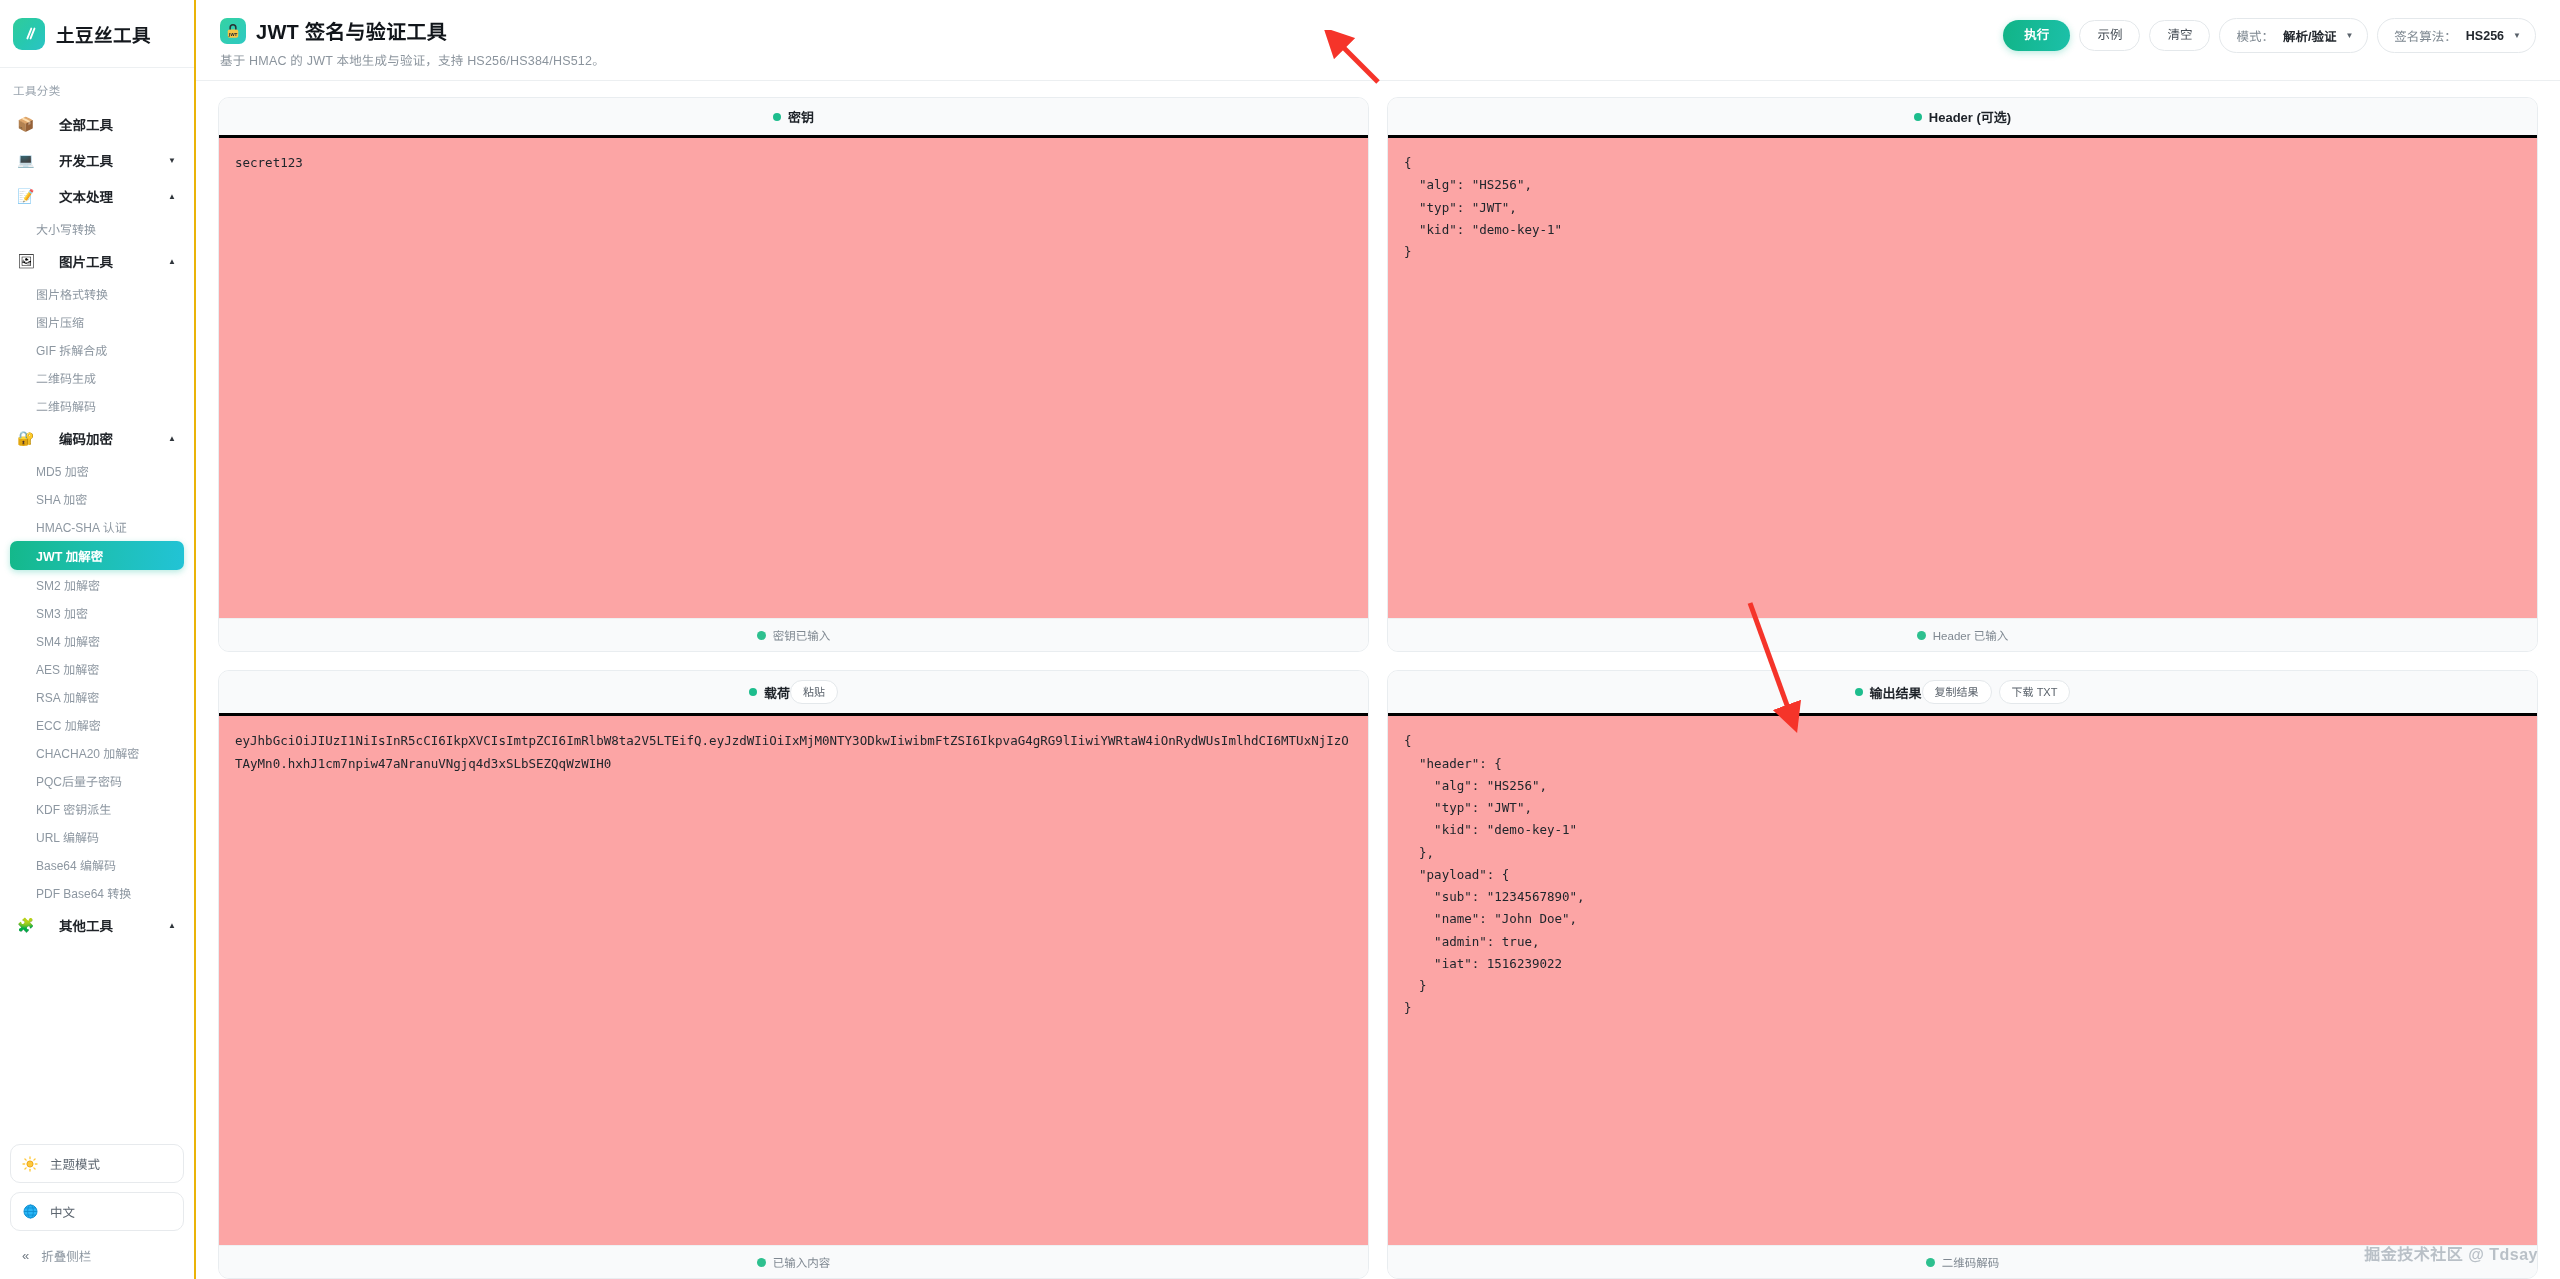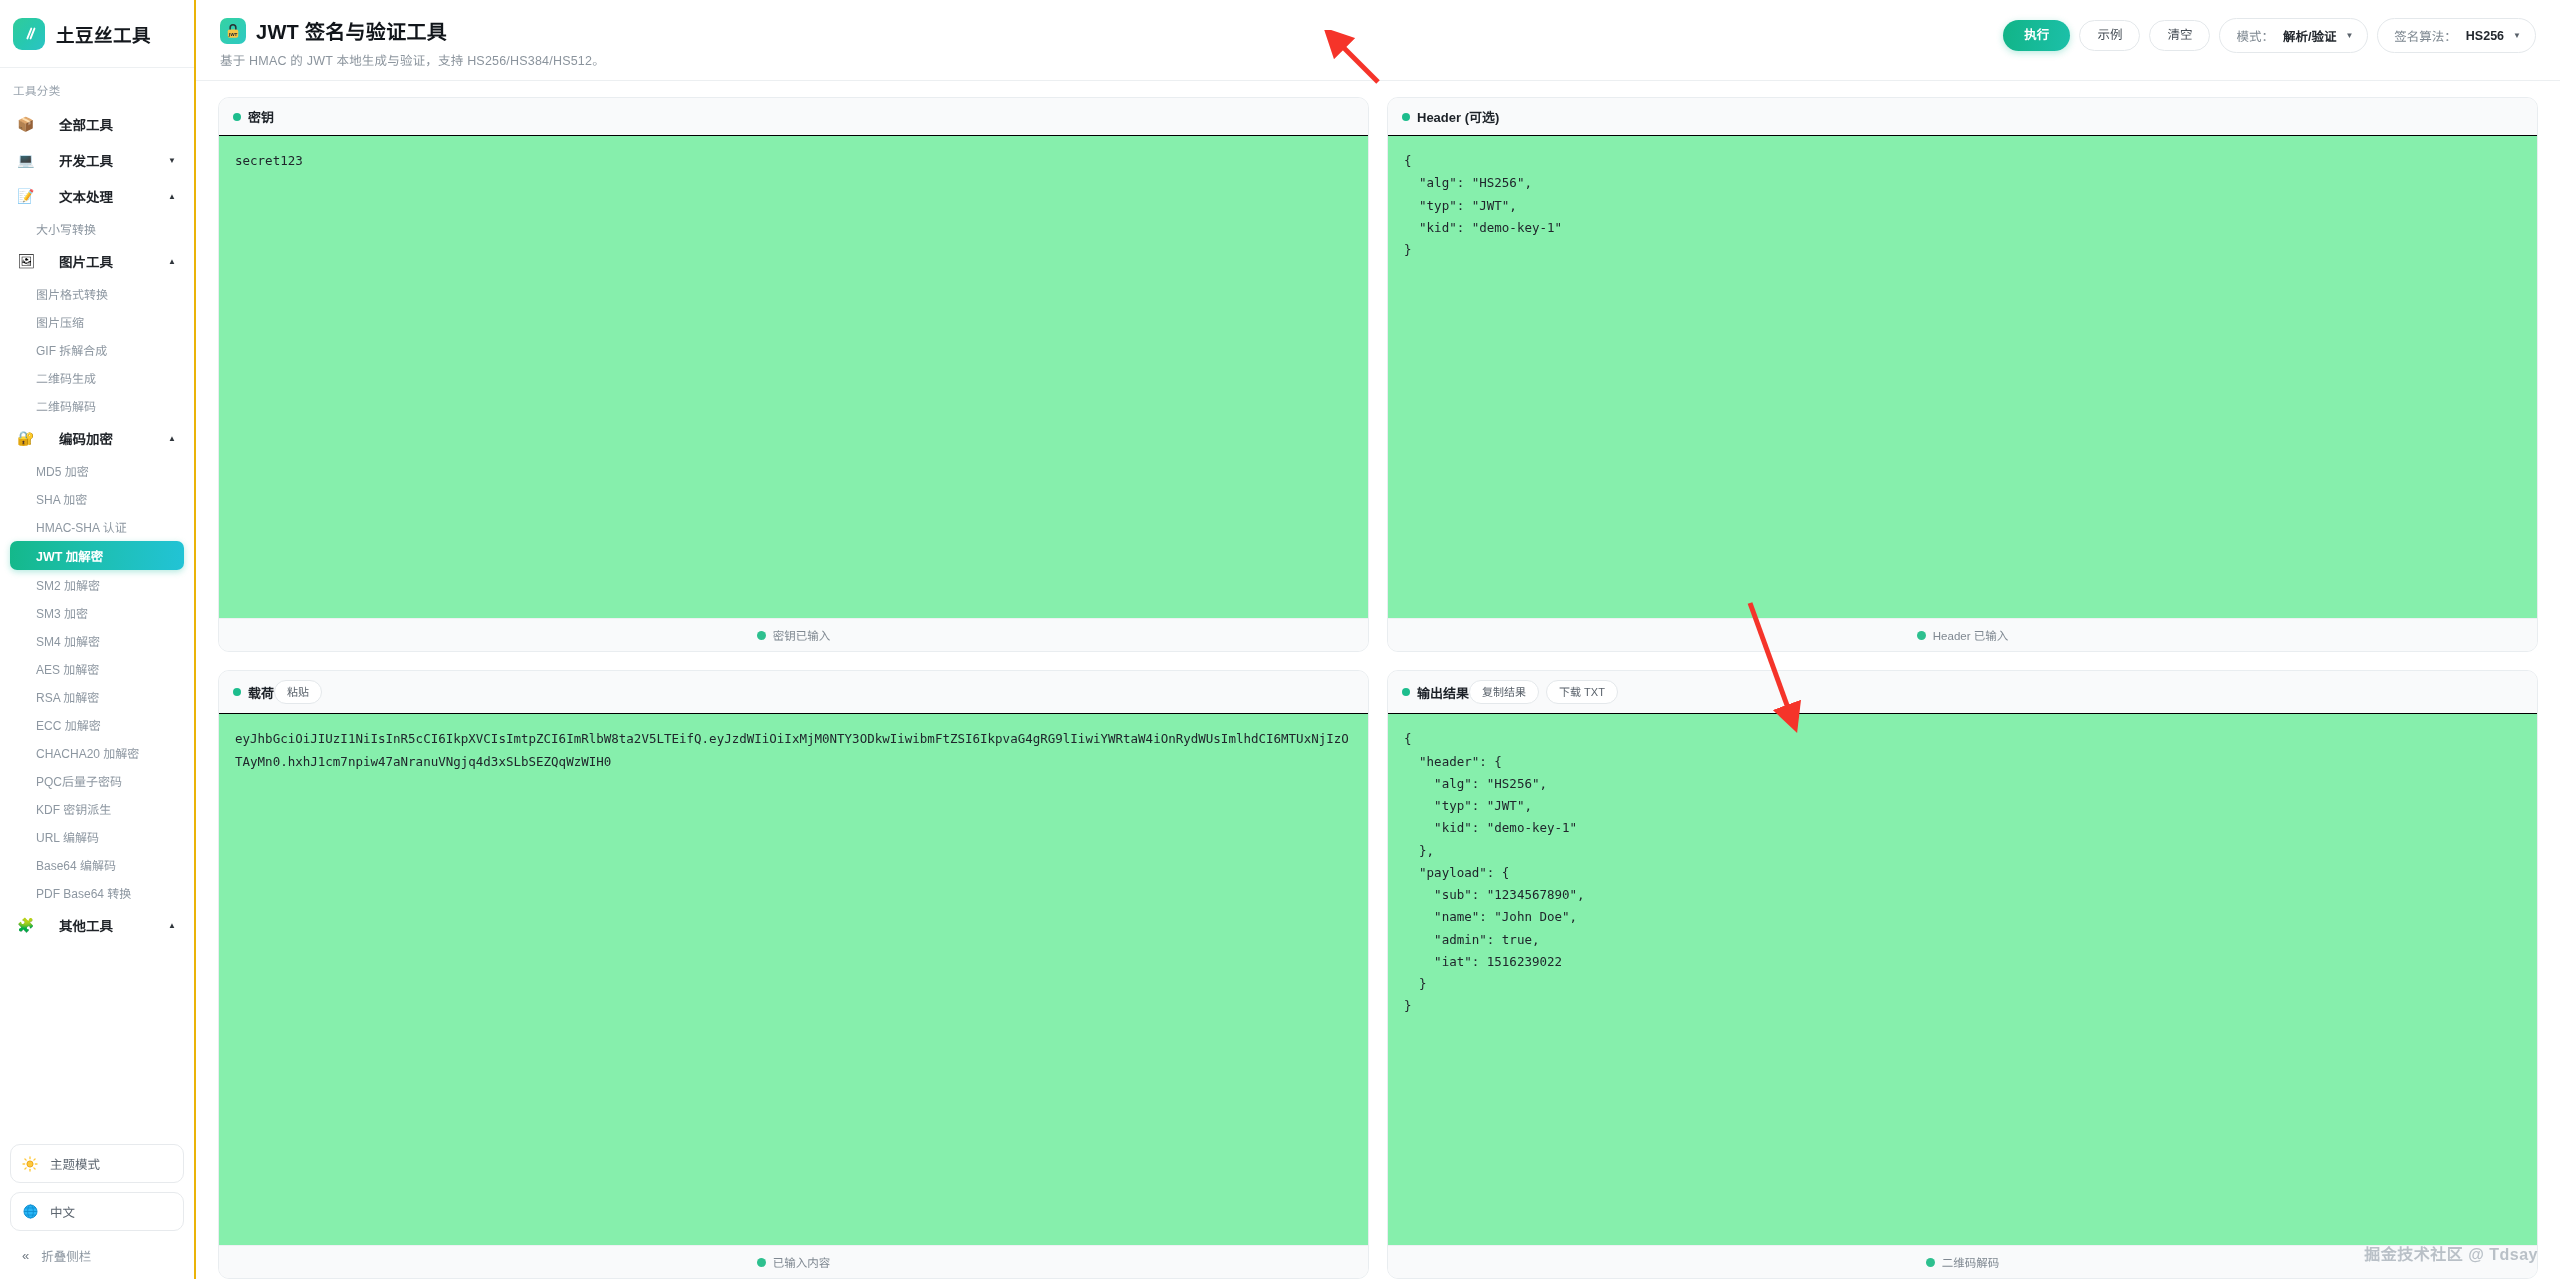--- a/index.html
+++ b/index.html
@@ -123,40 +123,40 @@
     grid-template-rows: 555px 1fr;
     gap: 18px; padding: 16px 22px 0 22px;
     align-content: start;
   }
   .card {
     border: 1px solid #e9edf0; border-radius: 11px;
     background: #ffffff; display: flex; flex-direction: column;
     overflow: hidden; min-height: 0;
   }
   .card-head {
-    display: flex; align-items: center; justify-content: flex-start;
+    display: flex; align-items: center; justify-content: center;
     padding: 9px 14px; background: #f9fafb;
-    border-bottom: 1px solid #000000; min-height: 36px;
+    border-bottom: 3px solid #000000; min-height: 36px;
   }
   .card-head-l { display: flex; align-items: center; gap: 7px; }
   .dot { width: 8px; height: 8px; border-radius: 50%; background: #1dbd8d; flex: 0 0 8px; }
   .card-title { font-size: 13px; font-weight: 700; color: #1d2228; }
   .head-btns { display: flex; gap: 7px; }
   .minibtn {
     border: 1px solid #e4e8eb; background: #fff; border-radius: 999px;
     padding: 4px 12px; font-size: 11px; color: #5b636c; cursor: pointer; line-height: 1.3;
     font-family: inherit;
   }
 
   .card-body {
     flex: 1 1 auto; padding: 14px 16px; overflow: hidden;
     font-family: "DejaVu Sans Mono", "Liberation Mono", monospace;
     font-size: 12.5px; line-height: 1.78; color: #20262c;
     white-space: pre-wrap; word-break: break-all; min-height: 0;
-    background: #86efac; cursor: text;
+    background: #fca5a5; cursor: text;
   }
   .card-foot {
     display: flex; align-items: center; gap: 7px;
     padding: 8px 14px; background: #f9fafb; border-top: 1px solid #eef1f3;
     min-height: 32px;
     justify-content: center;
   }
   .foot-dot { width: 9px; height: 9px; border-radius: 50%; background: #2ec08f; flex: 0 0 9px; }
   .foot-txt { font-size: 11.5px; color: #7f8891; }
 

